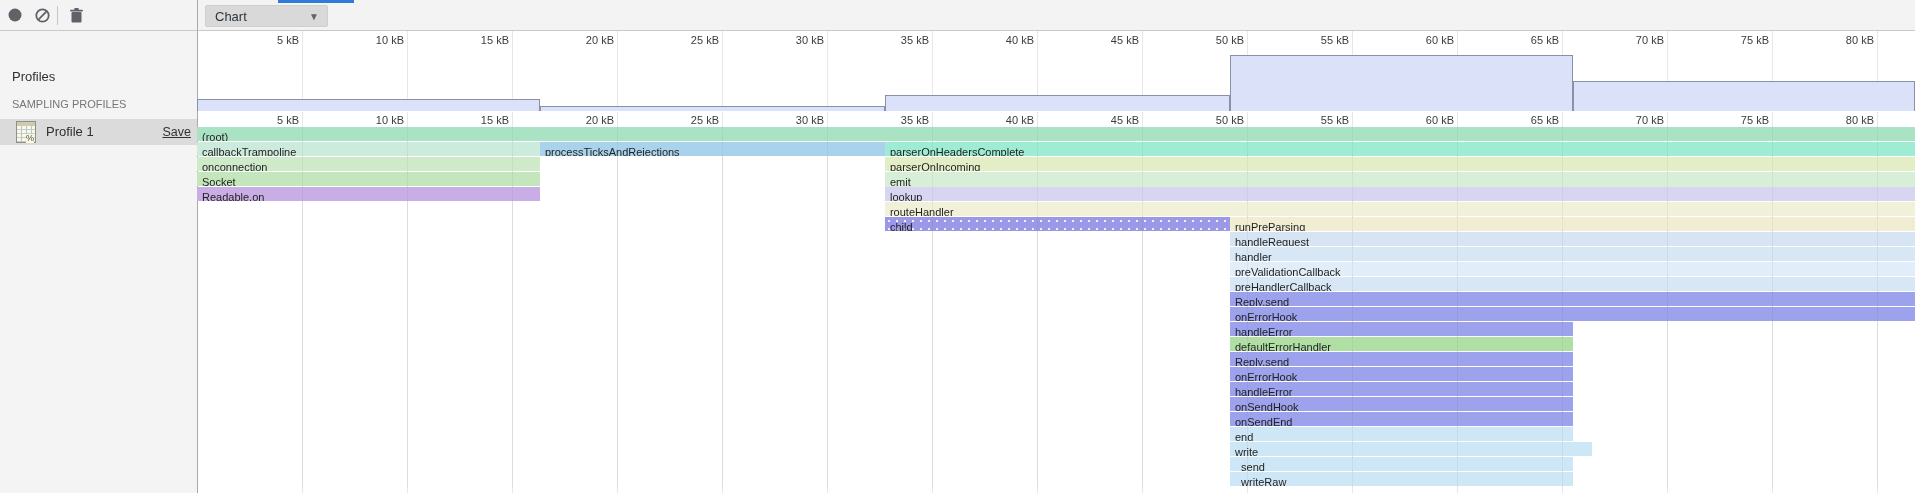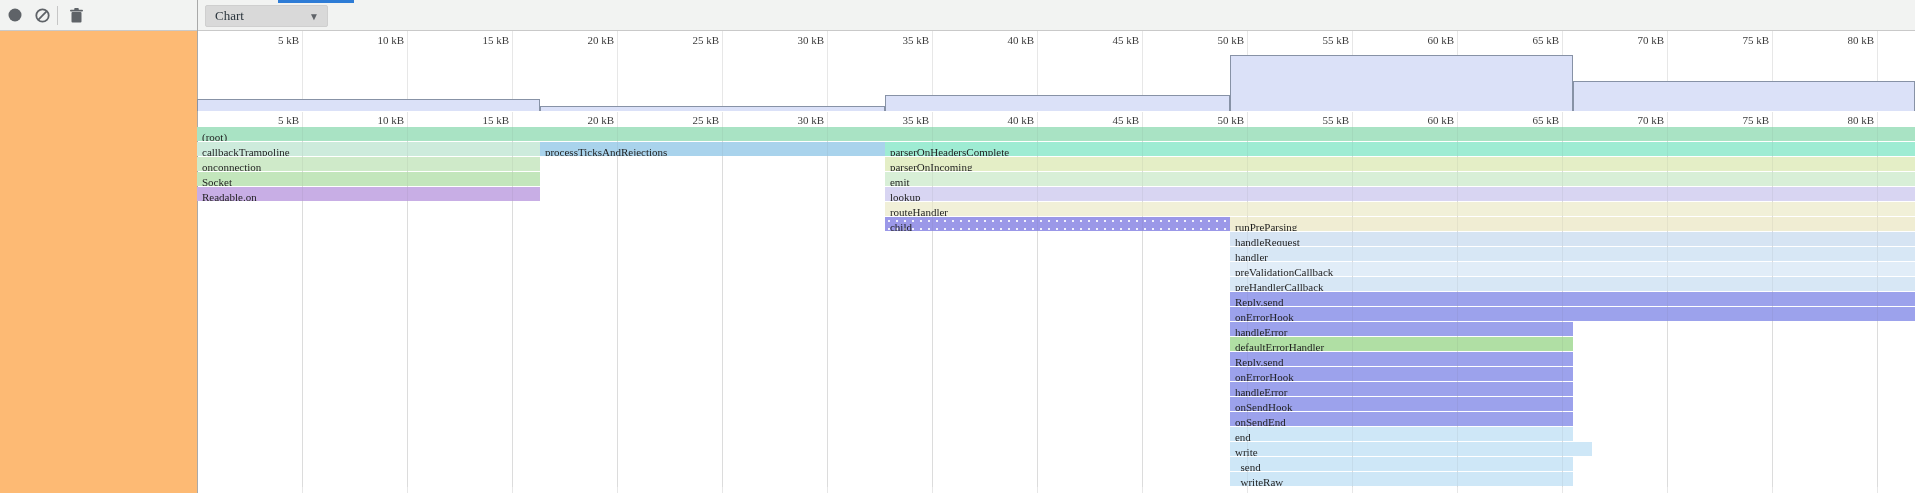--- a/index.html
+++ b/index.html
@@ -1,17 +1,17 @@
 <!DOCTYPE html>
 <html><head>
 <meta charset="utf-8">
 <style>
   html,body{margin:0;padding:0;background:#fff;}
-  .app{position:relative;width:1915px;height:493px;background:#fdba74;overflow:hidden;
-       font-family:Liberation Serif, serif;-webkit-font-smoothing:antialiased;}
+  .app{position:relative;width:1915px;height:493px;background:#fef9c3;overflow:hidden;
+       font-family:Liberation Sans, sans-serif;-webkit-font-smoothing:antialiased;}
 
   
   .toolbar{position:absolute;left:0;top:0;width:1915px;height:30px;background:#f2f3f2;
            border-bottom:1px solid #c9c9c9;}
   .tab-indicator{position:absolute;left:278px;top:0;width:76px;height:3px;background:#2e7cd6;}
   .tb-icon{position:absolute;top:0;height:30px;display:flex;align-items:center;justify-content:center;cursor:pointer;}
   .tb-sep{position:absolute;left:57px;top:6px;width:1px;height:19px;background:#c6c6c6;}
   .view-select{position:absolute;left:205px;top:5px;width:123px;height:22px;background:#d9d9d9;
                border:1px solid #cfcfcf;border-radius:2px;box-sizing:border-box;
                display:flex;align-items:center;cursor:pointer;}
@@ -74,20 +74,31 @@
         <rect x="4.2" y="0" width="4.6" height="2.4" rx="1" fill="#5f6368"></rect>
       </svg>
     </div>
 
     <div class="view-select">
       <span class="vs-label">Chart</span>
       <span class="vs-arrow">▼</span>
     </div>
   </div>
 
+  <div class="sidebar">
+    <div class="sb-title">Profiles</div>
+    <div class="sb-section">SAMPLING PROFILES</div>
+    <div class="sb-row">
+      <div class="profile-icon">
+        <span class="pct">%</span>
+      </div>
+      <span class="name">Profile 1</span>
+      <span class="save">Save</span>
+    </div>
+  </div>
   <div class="vert-border"></div>
 
   <div class="chart">
     <div id="ov-grid">
         <div class="gridline" style="left: 104px; top: 0px; height: 80px;"></div>
         <div class="gridline" style="left: 209px; top: 0px; height: 80px;"></div>
         <div class="gridline" style="left: 314px; top: 0px; height: 80px;"></div>
         <div class="gridline" style="left: 419px; top: 0px; height: 80px;"></div>
         <div class="gridline" style="left: 524px; top: 0px; height: 80px;"></div>
         <div class="gridline" style="left: 629px; top: 0px; height: 80px;"></div>
@@ -164,21 +175,21 @@
         <div class="tick-label" style="left: 1676px; top: 83px;">80 kB</div>
       </div>
     <div id="fl-frames">
         <div class="frame" style="left: -1px; width: 1736px; top: 96px; height: 14px; background-color: rgb(169, 227, 196);"><span>(root)</span></div>
         <div class="frame" style="left: -1px; width: 342.93px; top: 111px; height: 14px; background-color: rgb(205, 235, 220);"><span>callbackTrampoline</span></div>
         <div class="frame" style="left: 341.93px; width: 345.03px; top: 111px; height: 14px; background-color: rgb(169, 211, 236);"><span>processTicksAndRejections</span></div>
         <div class="frame" style="left: 686.96px; width: 1029.84px; top: 111px; height: 14px; background-color: rgb(158, 236, 211);"><span>parserOnHeadersComplete</span></div>
         <div class="frame" style="left: -1px; width: 342.93px; top: 126px; height: 14px; background-color: rgb(207, 234, 201);"><span>onconnection</span></div>
         <div class="frame" style="left: 686.96px; width: 1029.84px; top: 126px; height: 14px; background-color: rgb(228, 238, 198);"><span>parserOnIncoming</span></div>
         <div class="frame" style="left: -1px; width: 342.93px; top: 141px; height: 14px; background-color: rgb(195, 230, 188);"><span>Socket</span></div>
-        <div class="frame" style="left: 686.96px; width: 1029.84px; top: 141px; height: 14px; background-color: rgb(216, 239, 215);"><span>emit</span></div>
+        <div class="frame" style="left: 686.96px; width: 1029.84px; top: 141px; height: 28px; background-color: rgb(216, 239, 215);"><span>emit</span></div>
         <div class="frame" style="left: -1px; width: 342.93px; top: 156px; height: 14px; background-color: rgb(200, 174, 229);"><span>Readable.on</span></div>
         <div class="frame" style="left: 686.96px; width: 1029.84px; top: 156px; height: 14px; background-color: rgb(216, 213, 242);"><span>lookup</span></div>
         <div class="frame" style="left: 686.96px; width: 1029.84px; top: 171px; height: 14px; background-color: rgb(241, 240, 216);"><span>routeHandler</span></div>
         <div class="frame dotted" style="left: 686.96px; width: 345.03px; top: 186px; height: 14px; background-color: rgb(155, 152, 232);"><span>child</span></div>
         <div class="frame" style="left: 1031.99px; width: 684.81px; top: 186px; height: 14px; background-color: rgb(240, 237, 211);"><span>runPreParsing</span></div>
         <div class="frame" style="left: 1031.99px; width: 684.81px; top: 201px; height: 14px; background-color: rgb(214, 228, 243);"><span>handleRequest</span></div>
         <div class="frame" style="left: 1031.99px; width: 733px; top: 216px; height: 14px; background-color: rgb(215, 231, 245);"><span>handler</span></div>
         <div class="frame" style="left: 1031.99px; width: 684.81px; top: 231px; height: 14px; background-color: rgb(225, 237, 248);"><span>preValidationCallback</span></div>
         <div class="frame" style="left: 1031.99px; width: 684.81px; top: 246px; height: 14px; background-color: rgb(215, 231, 245);"><span>preHandlerCallback</span></div>
         <div class="frame" style="left: 1031.99px; width: 684.81px; top: 261px; height: 14px; background-color: rgb(156, 162, 236);"><span>Reply.send</span></div>

